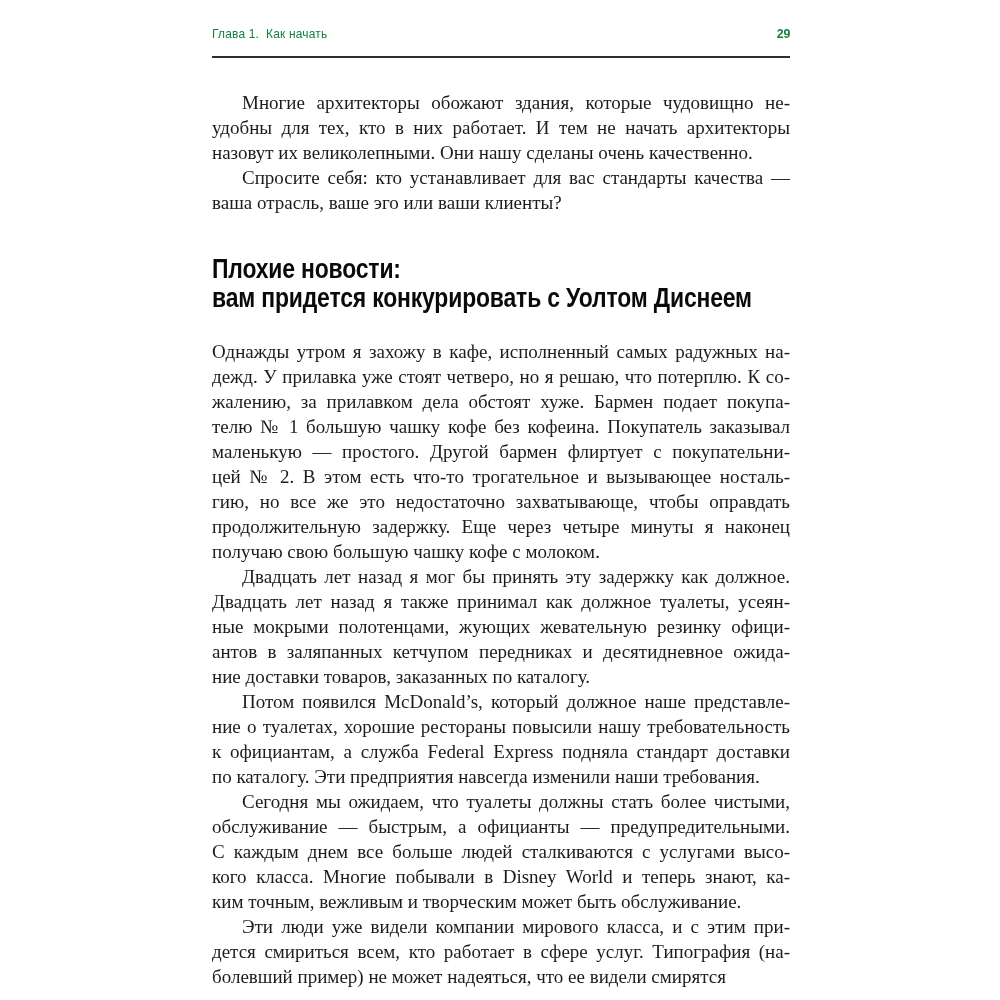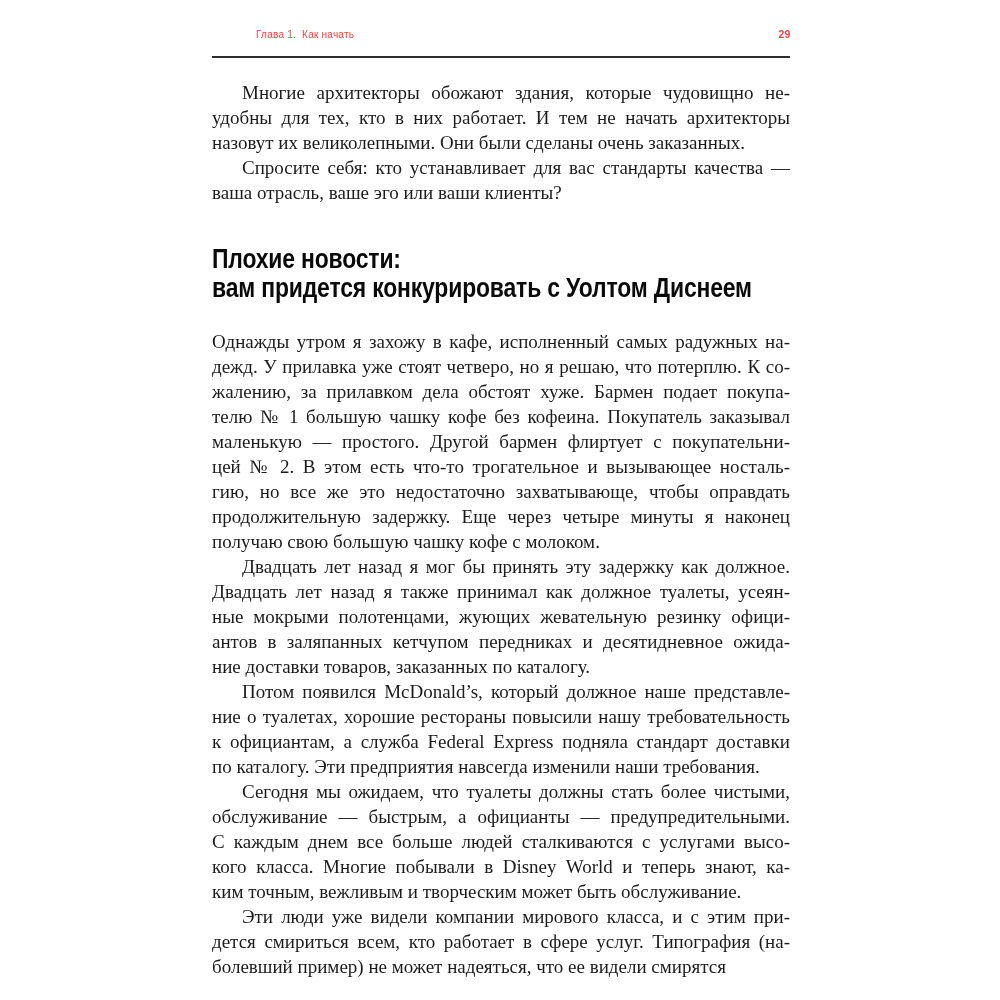--- a/index.html
+++ b/index.html
@@ -18,45 +18,44 @@
     box-sizing: border-box;
     padding: 25px 210px 0 212px;
     font-family: "Liberation Serif", "DejaVu Serif", serif;
   }
   
   .page-header {
     display: flex;
     justify-content: space-between;
     align-items: flex-end;
     font-family: "Liberation Sans", "DejaVu Sans", sans-serif;
-    font-size: 11px;
+    font-size: 13px;
     line-height: 18px;
-    color: #ef4444;
-    margin-left: 44px;
+    color: #15803d;
   }
   .running-title {
     display: inline-block;
     transform: scaleX(0.92);
     transform-origin: 0 50%;
     white-space: pre;
     letter-spacing: 0.2px;
   }
   .page-number {
     font-weight: bold;
     transform: scaleX(0.95);
     transform-origin: 100% 50%;
   }
   .header-rule {
     border: none;
     border-top: 2px solid #2e2e2e;
     margin: 13px 0 0 0;
   }
   
   .body-text {
-    margin-top: 22px;
+    margin-top: 32px;
     font-size: 19px;
     line-height: 25px;
   }
   .par {
     margin: 0;
   }
   .tline {
     display: block;
     text-align: justify;
     text-align-last: justify;
@@ -90,21 +89,21 @@
     <span class="running-title">Глава 1.  Как начать</span>
     <span class="page-number">29</span>
   </div>
   <hr class="header-rule">
 
   <div class="body-text">
 
     <p class="par">
         <span class="tline ind">Многие архитекторы обожают здания, которые чудовищно не-</span>
         <span class="tline">удобны для тех, кто в них работает. И тем не начать архитекторы</span>
-        <span class="tline final">назовут их великолепными. Они были сделаны очень заказанных.</span>
+        <span class="tline final">назовут их великолепными. Они нашу сделаны очень качественно.</span>
       </p>
 
     <p class="par">
         <span class="tline ind">Спросите себя: кто устанавливает для вас стандарты качества —</span>
         <span class="tline final">ваша отрасль, ваше эго или ваши клиенты?</span>
       </p>
 
     <h2 class="section-heading">
       <span style="display:block">Плохие новости:</span>
       <span style="display:block">вам придется конкурировать с Уолтом Диснеем</span>

